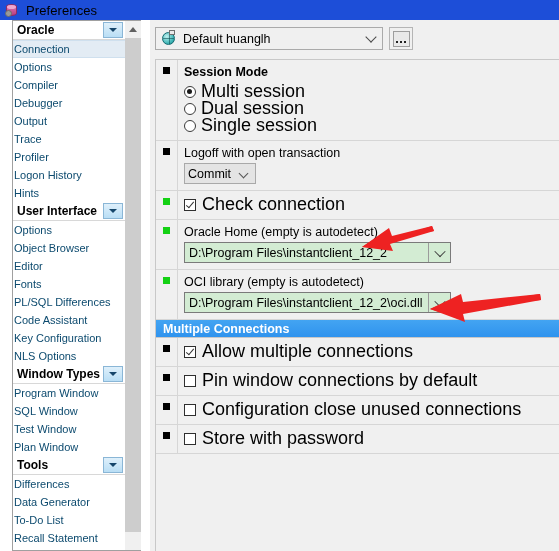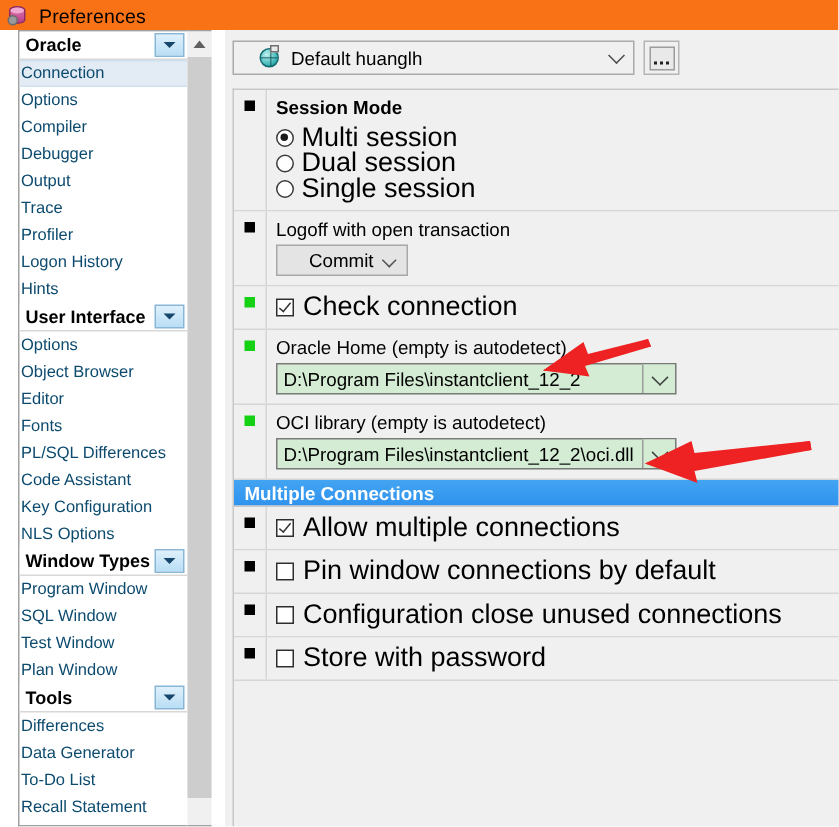--- a/index.html
+++ b/index.html
@@ -11,21 +11,21 @@
     font-family: "Liberation Sans", sans-serif;
     font-size: 12px;
     color: #000000;
     overflow: hidden;
     position: relative;
   }
 
   
   .titlebar {
     height: 20px;
-    background: #f97316;
+    background: #1d4ed8;
     display: flex;
     align-items: center;
     padding-left: 5px;
     box-sizing: border-box;
   }
   .title-icon {
     width: 15px; height: 15px;
     margin-right: 6px;
     position: relative;
     flex: 0 0 auto;
@@ -167,27 +167,27 @@
     overflow: hidden;
   }
 
   .profile-row {
     position: absolute;
     left: 5px; top: 7px;
     display: flex;
     align-items: center;
   }
   .profile-combo {
-    width: 268px; height: 23px;
+    width: 228px; height: 23px;
     background: #f0f0f0;
     border: 1px solid #aaaaaa;
     box-sizing: border-box;
     display: flex;
     align-items: center;
-    padding-left: 16px;
+    padding-left: 5px;
     position: relative;
   }
   .globe {
     width: 16px; height: 16px;
     margin-right: 6px;
     position: relative;
     flex: 0 0 auto;
   }
   .globe .ball {
     position: absolute; left: 1px; top: 1px;
@@ -332,26 +332,26 @@
     content: "";
     position: absolute;
     left: 3px; top: 0px;
     width: 3px; height: 7px;
     border-right: 1.6px solid #333;
     border-bottom: 1.6px solid #333;
     transform: rotate(40deg);
   }
 
   .gray-combo {
-    width: 88px; height: 21px;
+    width: 72px; height: 21px;
     background: #e4e4e4;
     border: 1px solid #a9a9a9;
     box-sizing: border-box;
     display: flex; align-items: center;
-    padding-left: 21px;
+    padding-left: 3px;
     position: relative;
     font-size: 12.5px;
   }
   .gray-combo .chev2 {
     position: absolute; right: 8px; top: 6px;
     width: 6px; height: 6px;
     border-right: 1.5px solid #555;
     border-bottom: 1.5px solid #555;
     transform: rotate(45deg);
   }

